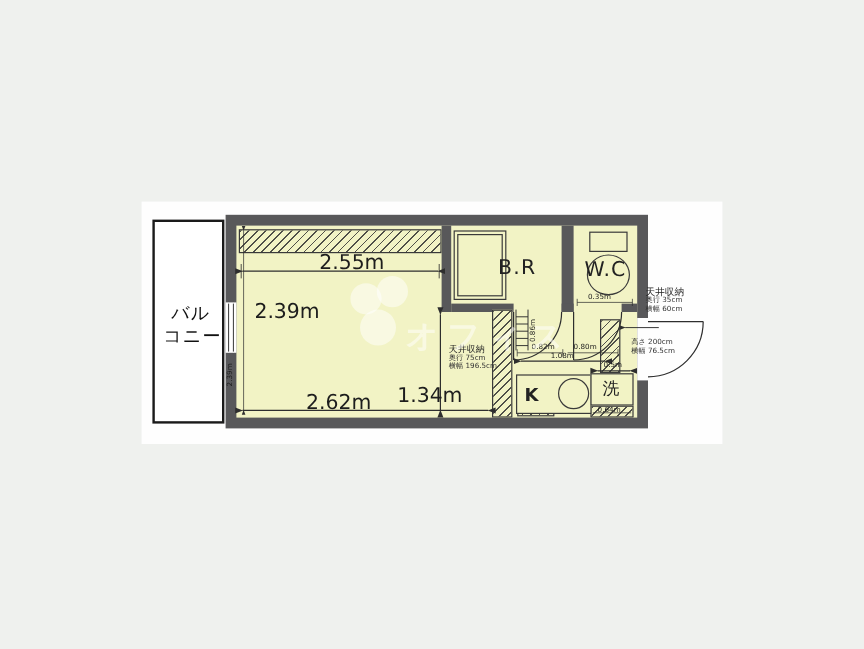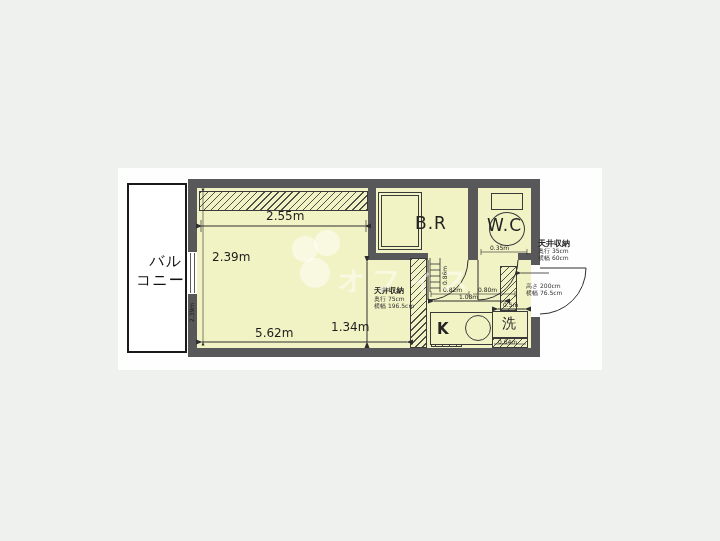--- a/index.html
+++ b/index.html
@@ -11,26 +11,26 @@
   .wall{position:absolute;background:#58585a;}
   .floor{position:absolute;background:#f2f3c5;}
   
   .hatch{position:absolute;background:
       repeating-linear-gradient(135deg,rgba(50,50,50,.85) 0 1px,transparent 1px 5px),#f2f3c5;
       border:1px solid #3a3a3a;box-sizing:border-box;}
   .outline{position:absolute;border:1.5px solid #3a3a3a;box-sizing:border-box;background:#f2f3c5;}
   .balcony{position:absolute;left:127px;top:183px;width:60px;height:170px;background:#ffffff;
       border:2px solid #1a1a1a;box-sizing:border-box;}
   .lbl{position:absolute;color:#1d1d1d;white-space:nowrap;}
-  .dim-big{font-size:12px;}
+  .dim-big{font-size:17px;}
   .dim-tiny{font-size:6px;transform-origin:left top;}
   .room-big{font-size:17px;letter-spacing:1px;color:#222;}
   .note{font-size:6px;line-height:1.15;color:#333;}
-  .note .t{font-size:7.5px;font-weight:bold;color:#222;}
-  .balcony-label{left:136px;top:252px;width:46px;text-align:right;font-size:15px;
+  .note .t{font-size:7.5px;font-weight:normal;color:#222;}
+  .balcony-label{left:136px;top:252px;width:46px;text-align:center;font-size:15px;
       line-height:1.25;letter-spacing:1px;color:#111;}
   .vtext{transform:rotate(-90deg);transform-origin:left top;}
   
   .wm{position:absolute;color:rgba(255,255,255,.5);font-weight:bold;letter-spacing:7px;
       font-size:27px;}
   .wm-dot{position:absolute;background:rgba(255,255,255,.5);border-radius:50%;}
   svg.overlay{position:absolute;left:0;top:0;pointer-events:none;}
 </style>
 </head>
 <body>
@@ -119,21 +119,21 @@
     </g>
   </svg>
 
   <div class="lbl room-big" style="left:415px;top:213px;text-align:center;">B.R</div>
   <div class="lbl room-big" style="left:487px;top:215px;">W.C</div>
   <div class="lbl" style="left:437px;top:320px;font-size:15px;font-weight:bold;color:#222;">K</div>
   <div class="lbl" style="left:502px;top:315px;font-size:14px;color:#222;">洗</div>
 
   <div class="lbl dim-big" style="left:266px;top:209px;">2.55m</div>
   <div class="lbl dim-big" style="left:212px;top:250px;">2.39m</div>
-  <div class="lbl dim-big" style="left:255px;top:326px;">5.62m</div>
+  <div class="lbl dim-big" style="left:255px;top:326px;">2.62m</div>
   <div class="lbl dim-big" style="left:331px;top:320px;text-align:center;">1.34m</div>
 
   <div class="lbl dim-tiny vtext" style="left:188px;top:322px;">2.39m</div>
   <div class="lbl dim-tiny vtext" style="left:441px;top:285px;">0.86m</div>
   <div class="lbl dim-tiny" style="left:443px;top:286px;">0.82m</div>
   <div class="lbl dim-tiny" style="left:478px;top:286px;">0.80m</div>
   <div class="lbl dim-tiny" style="left:459px;top:293px;">1.08m</div>
   <div class="lbl dim-tiny" style="left:503px;top:301px;">0.5m</div>
   <div class="lbl dim-tiny" style="left:490px;top:244px;">0.35m</div>
   <div class="lbl dim-tiny" style="left:498px;top:338px;">0.64m</div>

